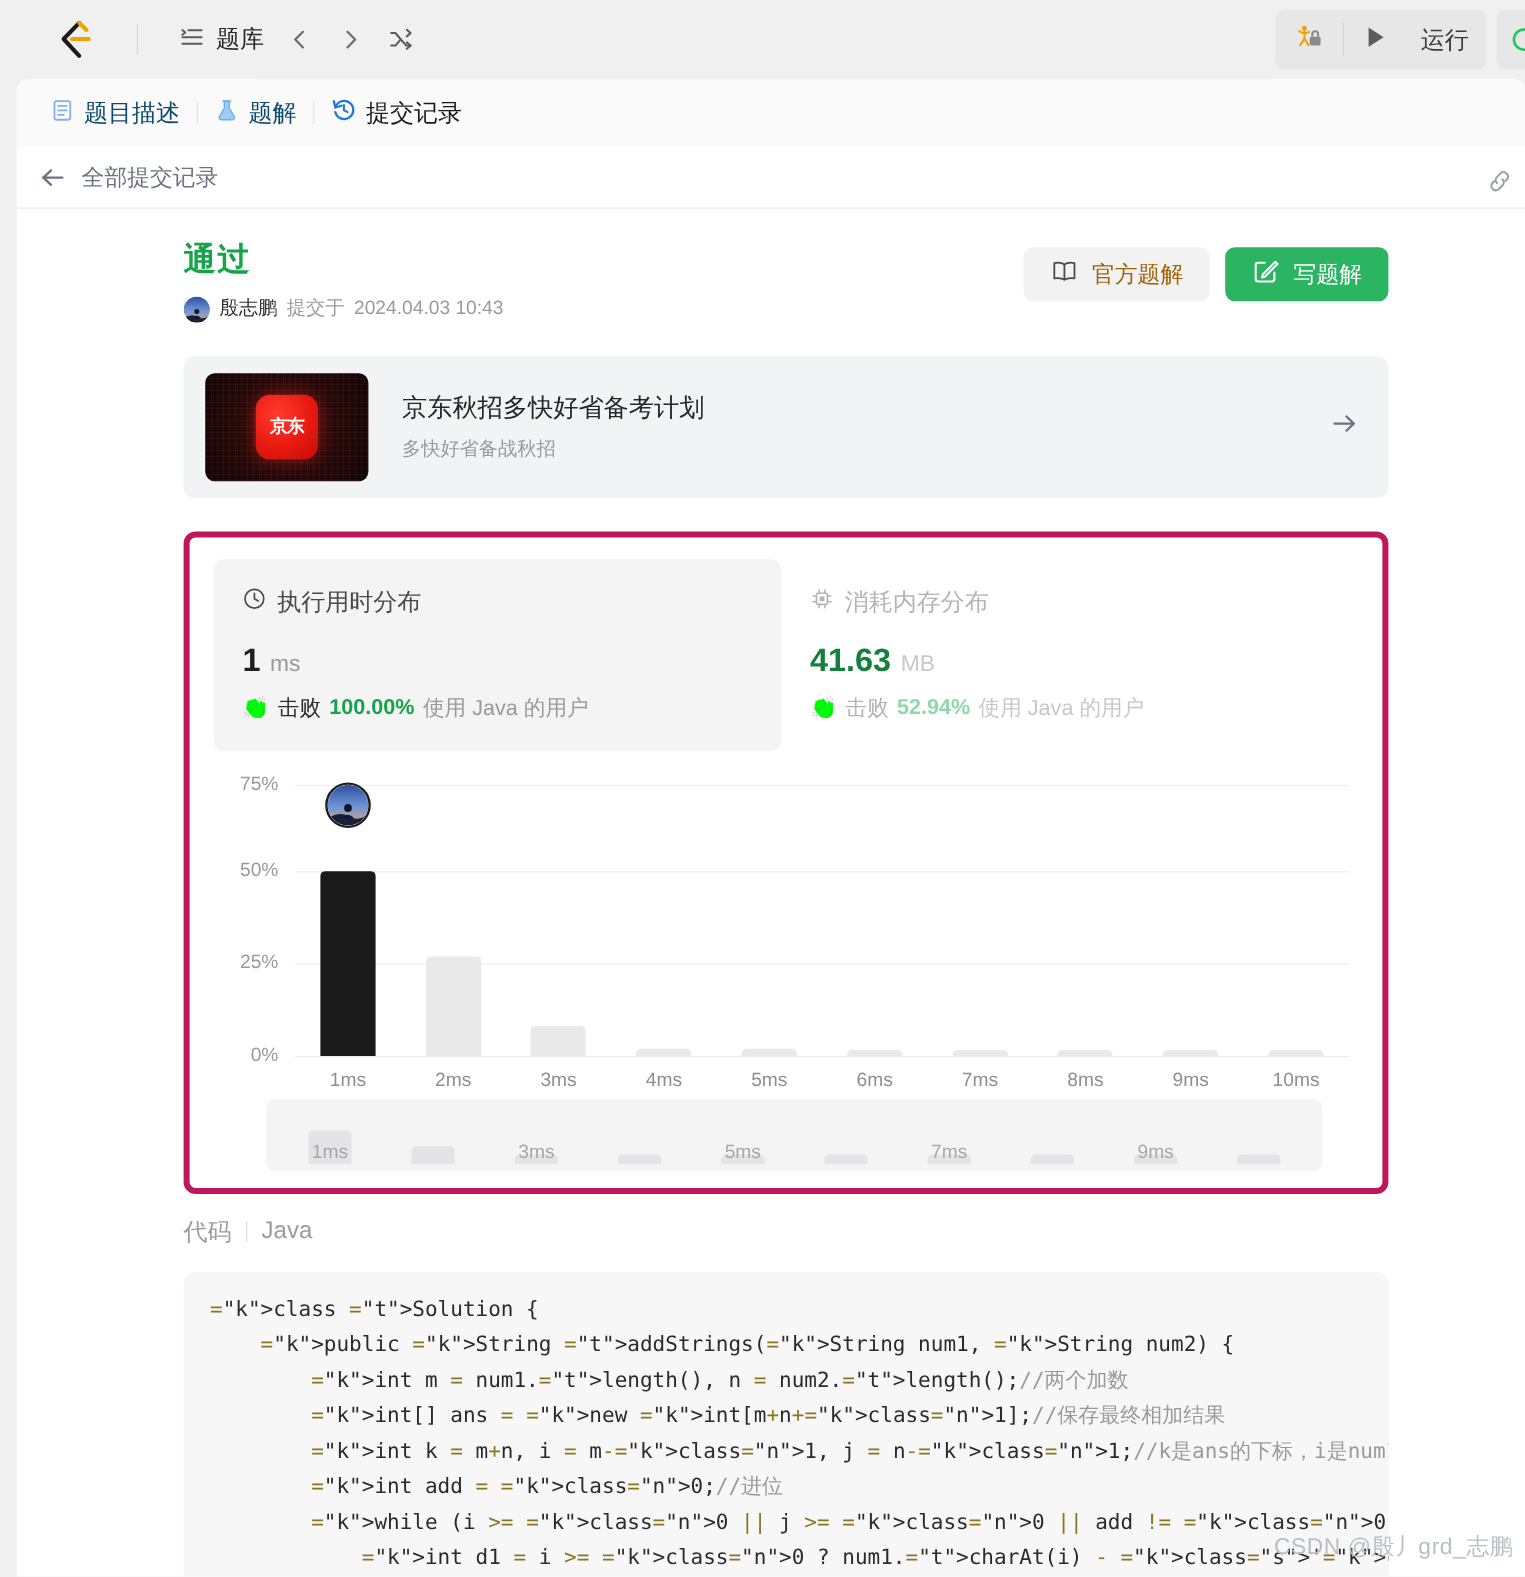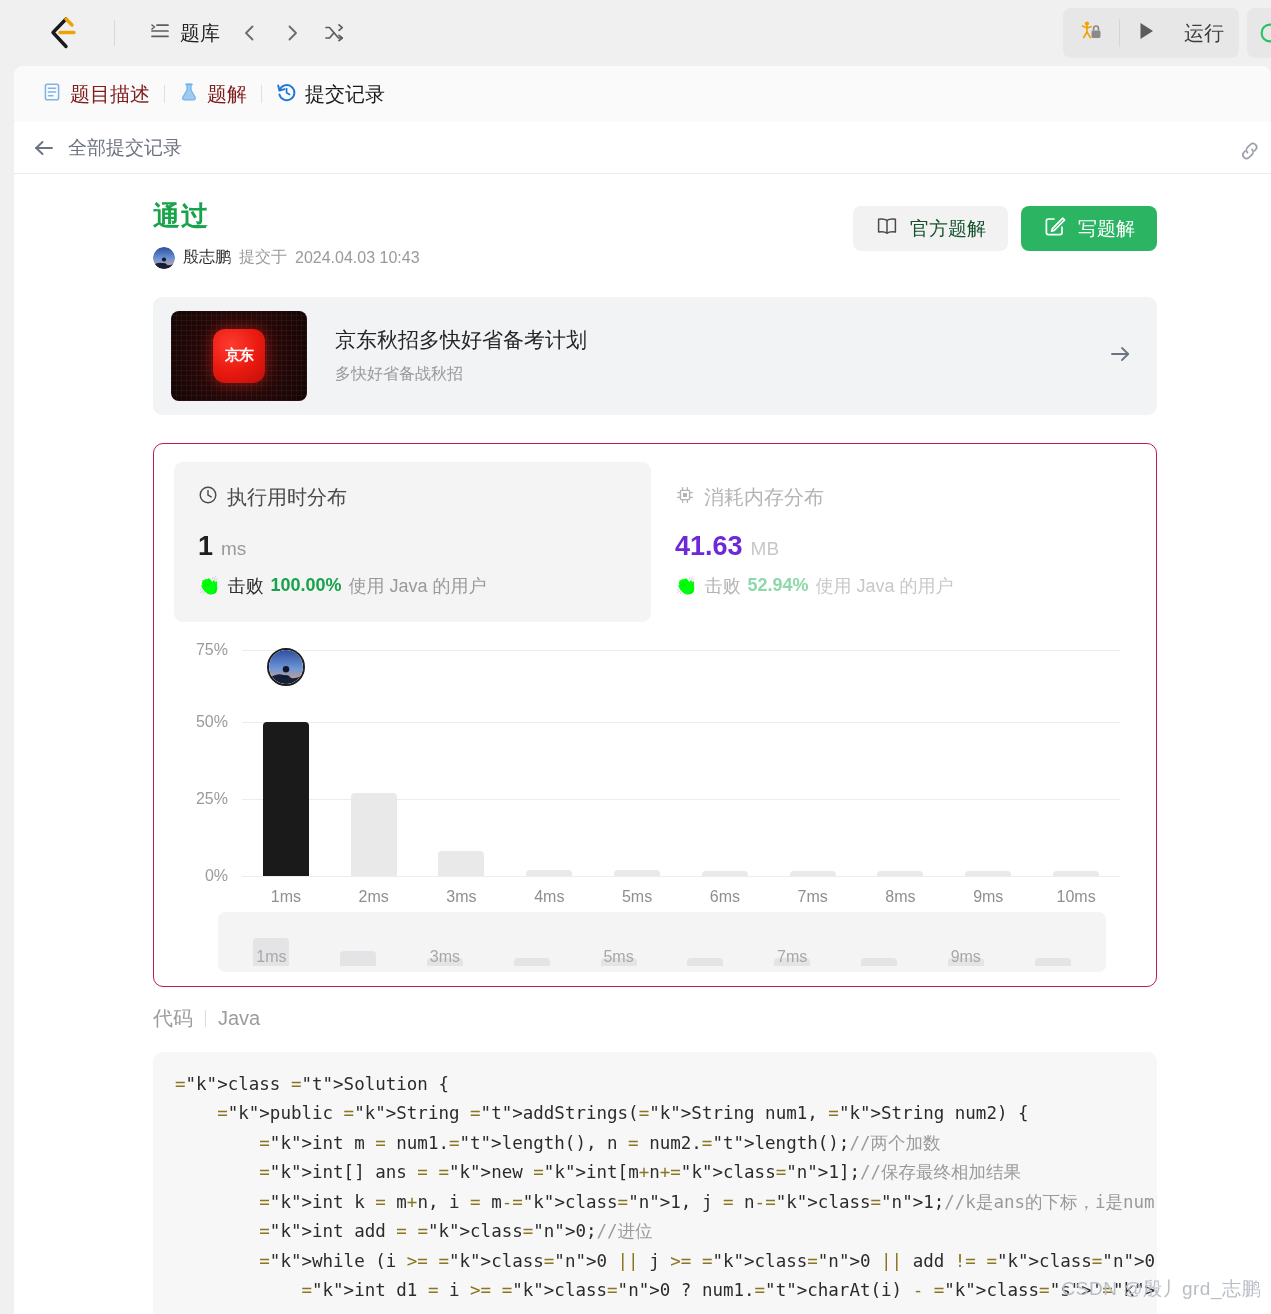--- a/index.html
+++ b/index.html
@@ -52,21 +52,21 @@
   .panel {
     position: absolute; top: 66px; left: 14px;
     width: 1257px; height: 1248px;
     background: #ffffff; border-radius: 9px 9px 0 0;
   }
   .tabbar {
     height: 56px; background: #fafafa; border-radius: 9px 9px 0 0;
     display: flex; align-items: center; padding-left: 18px; gap: 0px;
   }
   .tab { display: flex; align-items: center; gap: 8px; padding: 0 10px; cursor: pointer; }
-  .tab-label { font-size: 20px; color: #7f1d1d; }
+  .tab-label { font-size: 20px; color: #0c4a6e; }
   .tab.active .tab-label { color: #1a1a1a; }
   .tab-sep { width: 1px; height: 18px; background: #e0e0e0; margin: 0 4px; }
 
   .subbar {
     height: 52px; border-bottom: 1px solid #ececec;
     display: flex; align-items: center; padding: 0 18px;
     position: relative; background: #fff;
   }
   .back-arrow { color: #6b7280; margin-right: 12px; cursor: pointer; display: flex; }
   .back-label { font-size: 19px; color: #6b7280; cursor: pointer; }
@@ -85,21 +85,21 @@
   .avatar-sm { width: 22px; height: 22px; border-radius: 50%; overflow: hidden; flex: none; }
   .user-name { font-size: 16px; color: #2d2d2d; font-family: Liberation Mono, monospace; }
   .submit-time { font-size: 16px; color: #9a9a9a; }
 
   .actions { display: flex; gap: 13px; margin-top: 6px; }
   .btn {
     display: flex; align-items: center; gap: 11px; height: 45px;
     padding: 0 22px; border-radius: 8px; font-size: 19px; cursor: pointer;
     border: none;
   }
-  .btn-ghost { background: #f2f2f2; color: #14532d; }
+  .btn-ghost { background: #f2f2f2; color: #a16207; }
   .btn-primary { background: #2bb563; color: #ffffff; }
 
   
   .promo {
     margin-top: 28px; height: 118px; background: #f2f3f5; border-radius: 9px;
     display: flex; align-items: center; padding: 0 22px 0 18px; cursor: pointer;
   }
   .promo-thumb {
     width: 136px; height: 90px; border-radius: 8px; flex: none;
     background: radial-gradient(circle at 50% 50%, #3a0d0d 0%, #230707 60%, #140404 100%);
@@ -118,35 +118,35 @@
     color: #fff; font-size: 15px; font-weight: 700; letter-spacing: -1px;
     box-shadow: 0 0 14px rgba(255,40,30,.45);
   }
   .promo-text { margin-left: 28px; flex: 1; }
   .promo-title { font-size: 21px; color: #262626; }
   .promo-sub { font-size: 16px; color: #9a9a9a; margin-top: 10px; }
   .promo-arrow { color: #6b7280; }
 
   
   .stats-card {
-    margin-top: 28px; border: 1px solid #be185d; border-radius: 10px;
+    margin-top: 28px; border: 5px solid #be185d; border-radius: 10px;
     padding: 18px 28px 14px 20px;
   }
   .stats-heads { display: flex; }
   .stat-box {
     width: 478px; border-radius: 9px; padding: 22px 24px 24px 24px;
   }
   .stat-box.active { background: #f4f4f4; }
   .stat-head { display: flex; align-items: center; gap: 9px; }
   .stat-head-label { font-size: 20px; color: #4a4a4a; }
   .stat-box.dim .stat-head-label { color: #b4b4b4; }
   .stat-value { margin-top: 20px; display: flex; align-items: baseline; gap: 8px; }
   .stat-num { font-size: 27px; font-weight: 700; color: #1f1f1f; }
   .stat-unit { font-size: 19px; color: #9a9a9a; }
-  .stat-box.dim .stat-num { color: #6d28d9; }
+  .stat-box.dim .stat-num { color: #15803d; }
   .stat-box.dim .stat-unit { color: #c8c8c8; }
   .stat-beat { margin-top: 12px; display: flex; align-items: center; gap: 7px; font-size: 18px; }
   .beat-label { color: #2d2d2d; }
   .beat-pct { color: #16a34a; font-weight: 700; }
   .beat-tail { color: #9a9a9a; }
   .stat-box.dim .beat-label { color: #b4b4b4; }
   .stat-box.dim .beat-pct { color: #8ed8a9; }
   .stat-box.dim .beat-tail { color: #c8c8c8; }
   .hand { font-size: 18px; filter: hue-rotate(75deg) saturate(2); }
 

